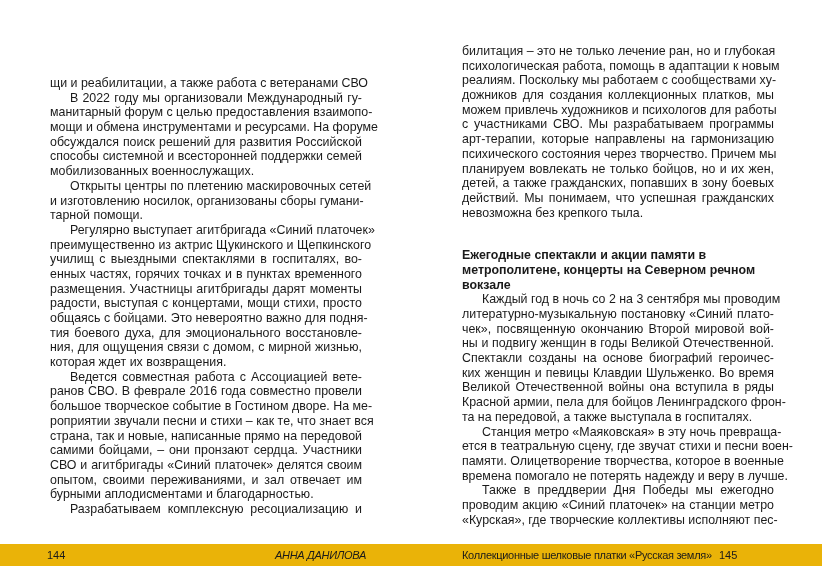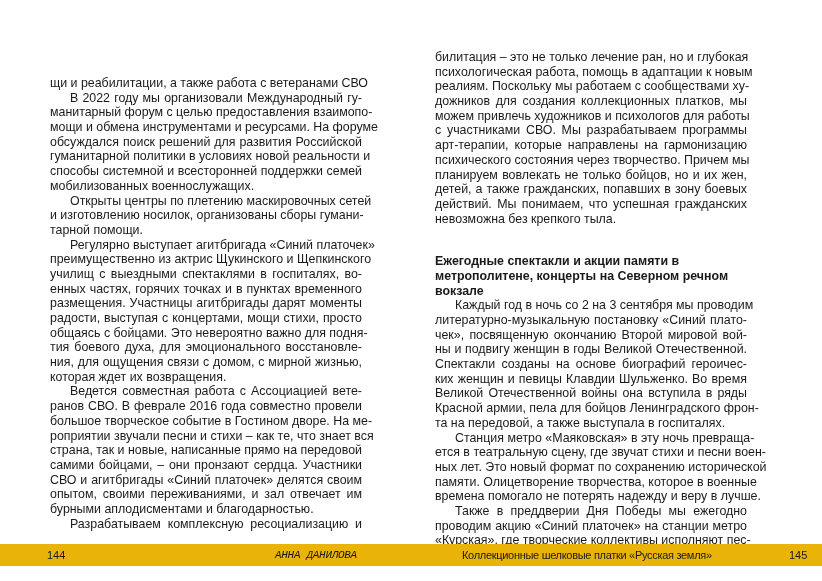--- a/index.html
+++ b/index.html
@@ -2,51 +2,50 @@
 <html><head>
 <meta charset="utf-8">
 <style>
   html, body { margin: 0; padding: 0; }
   body {
     width: 822px; height: 581px; background: #ffffff; position: relative; overflow: hidden;
     font-family: "Liberation Sans", sans-serif; color: #1a1a1a;
   }
   .page { position: absolute; top: 44px; width: 312px; }
   .page.left { left: 50px; margin-top: 32px; }
-  .page.right { left: 435px; margin-top: 6px; }
+  .page.right { left: 462px; }
   .line {
     font-size: 12.4px; line-height: 14.7px; height: 14.7px;
     text-align: justify; text-align-last: justify; white-space: nowrap; overflow: visible;
   }
   .line.last { text-align-last: left; }
   .line.indent { padding-left: 20px; }
   .heading {
     font-weight: bold; font-size: 12.4px; line-height: 14.7px; height: 14.7px; white-space: nowrap;
   }
   .gap { height: 28px; }
   .footer {
     position: absolute; left: 0; top: 544px; width: 822px; height: 22px; background: #eab308;
     font-family: "Liberation Sans", sans-serif; font-size: 11px; color: #1a1a1a;
   }
   .footer span { position: absolute; top: 5px; white-space: nowrap; }
   .pn-left { left: 47px; }
-  .author { left: 275px; font-style: italic; letter-spacing: -0.3px; font-family: Liberation Mono, monospace; }
+  .author { left: 275px; font-style: italic; letter-spacing: -0.3px; }
   .booktitle { left: 462px; letter-spacing: -0.3px; }
-  .pn-right { left: 789px; }
+  .pn-right { left: 719px; }
 </style>
 </head>
 <body>
 
 <div class="page left" id="left-page">
     <div class="line ">щи и реабилитации, а также работа с ветеранами СВО</div>
     <div class="line indent">В 2022 году мы организовали Международный гу-</div>
     <div class="line ">манитарный форум с целью предоставления взаимопо-</div>
     <div class="line ">мощи и обмена инструментами и ресурсами. На форуме</div>
     <div class="line ">обсуждался поиск решений для развития Российской</div>
-    <div class="line ">гуманитарной политики в условиях новой реальности и</div>
     <div class="line ">способы системной и всесторонней поддержки семей</div>
     <div class="line last">мобилизованных военнослужащих.</div>
     <div class="line indent">Открыты центры по плетению маскировочных сетей</div>
     <div class="line ">и изготовлению носилок, организованы сборы гумани-</div>
     <div class="line last">тарной помощи.</div>
     <div class="line indent">Регулярно выступает агитбригада «Синий платочек»</div>
     <div class="line ">преимущественно из актрис Щукинского и Щепкинского</div>
     <div class="line ">училищ с выездными спектаклями в госпиталях, во-</div>
     <div class="line ">енных частях, горячих точках и в пунктах временного</div>
     <div class="line ">размещения. Участницы агитбригады дарят моменты</div>
@@ -93,21 +92,20 @@
       <div class="line ">литературно-музыкальную постановку «Синий плато-</div>
       <div class="line ">чек», посвященную окончанию Второй мировой вой-</div>
       <div class="line ">ны и подвигу женщин в годы Великой Отечественной.</div>
       <div class="line ">Спектакли созданы на основе биографий героичес-</div>
       <div class="line ">ких женщин и певицы Клавдии Шульженко. Во время</div>
       <div class="line ">Великой Отечественной войны она вступила в ряды</div>
       <div class="line ">Красной армии, пела для бойцов Ленинградского фрон-</div>
       <div class="line last">та на передовой, а также выступала в госпиталях.</div>
       <div class="line indent">Станция метро «Маяковская» в эту ночь превраща-</div>
       <div class="line ">ется в театральную сцену, где звучат стихи и песни воен-</div>
-      <div class="line ">ных лет. Это новый формат по сохранению исторической</div>
       <div class="line ">памяти. Олицетворение творчества, которое в военные</div>
       <div class="line last">времена помогало не потерять надежду и веру в лучше.</div>
       <div class="line indent">Также в преддверии Дня Победы мы ежегодно</div>
       <div class="line ">проводим акцию «Синий платочек» на станции метро</div>
       <div class="line ">«Курская», где творческие коллективы исполняют пес-</div>
     </div>
 </div>
 
 <div class="footer">
   <span class="pn-left">144</span>

